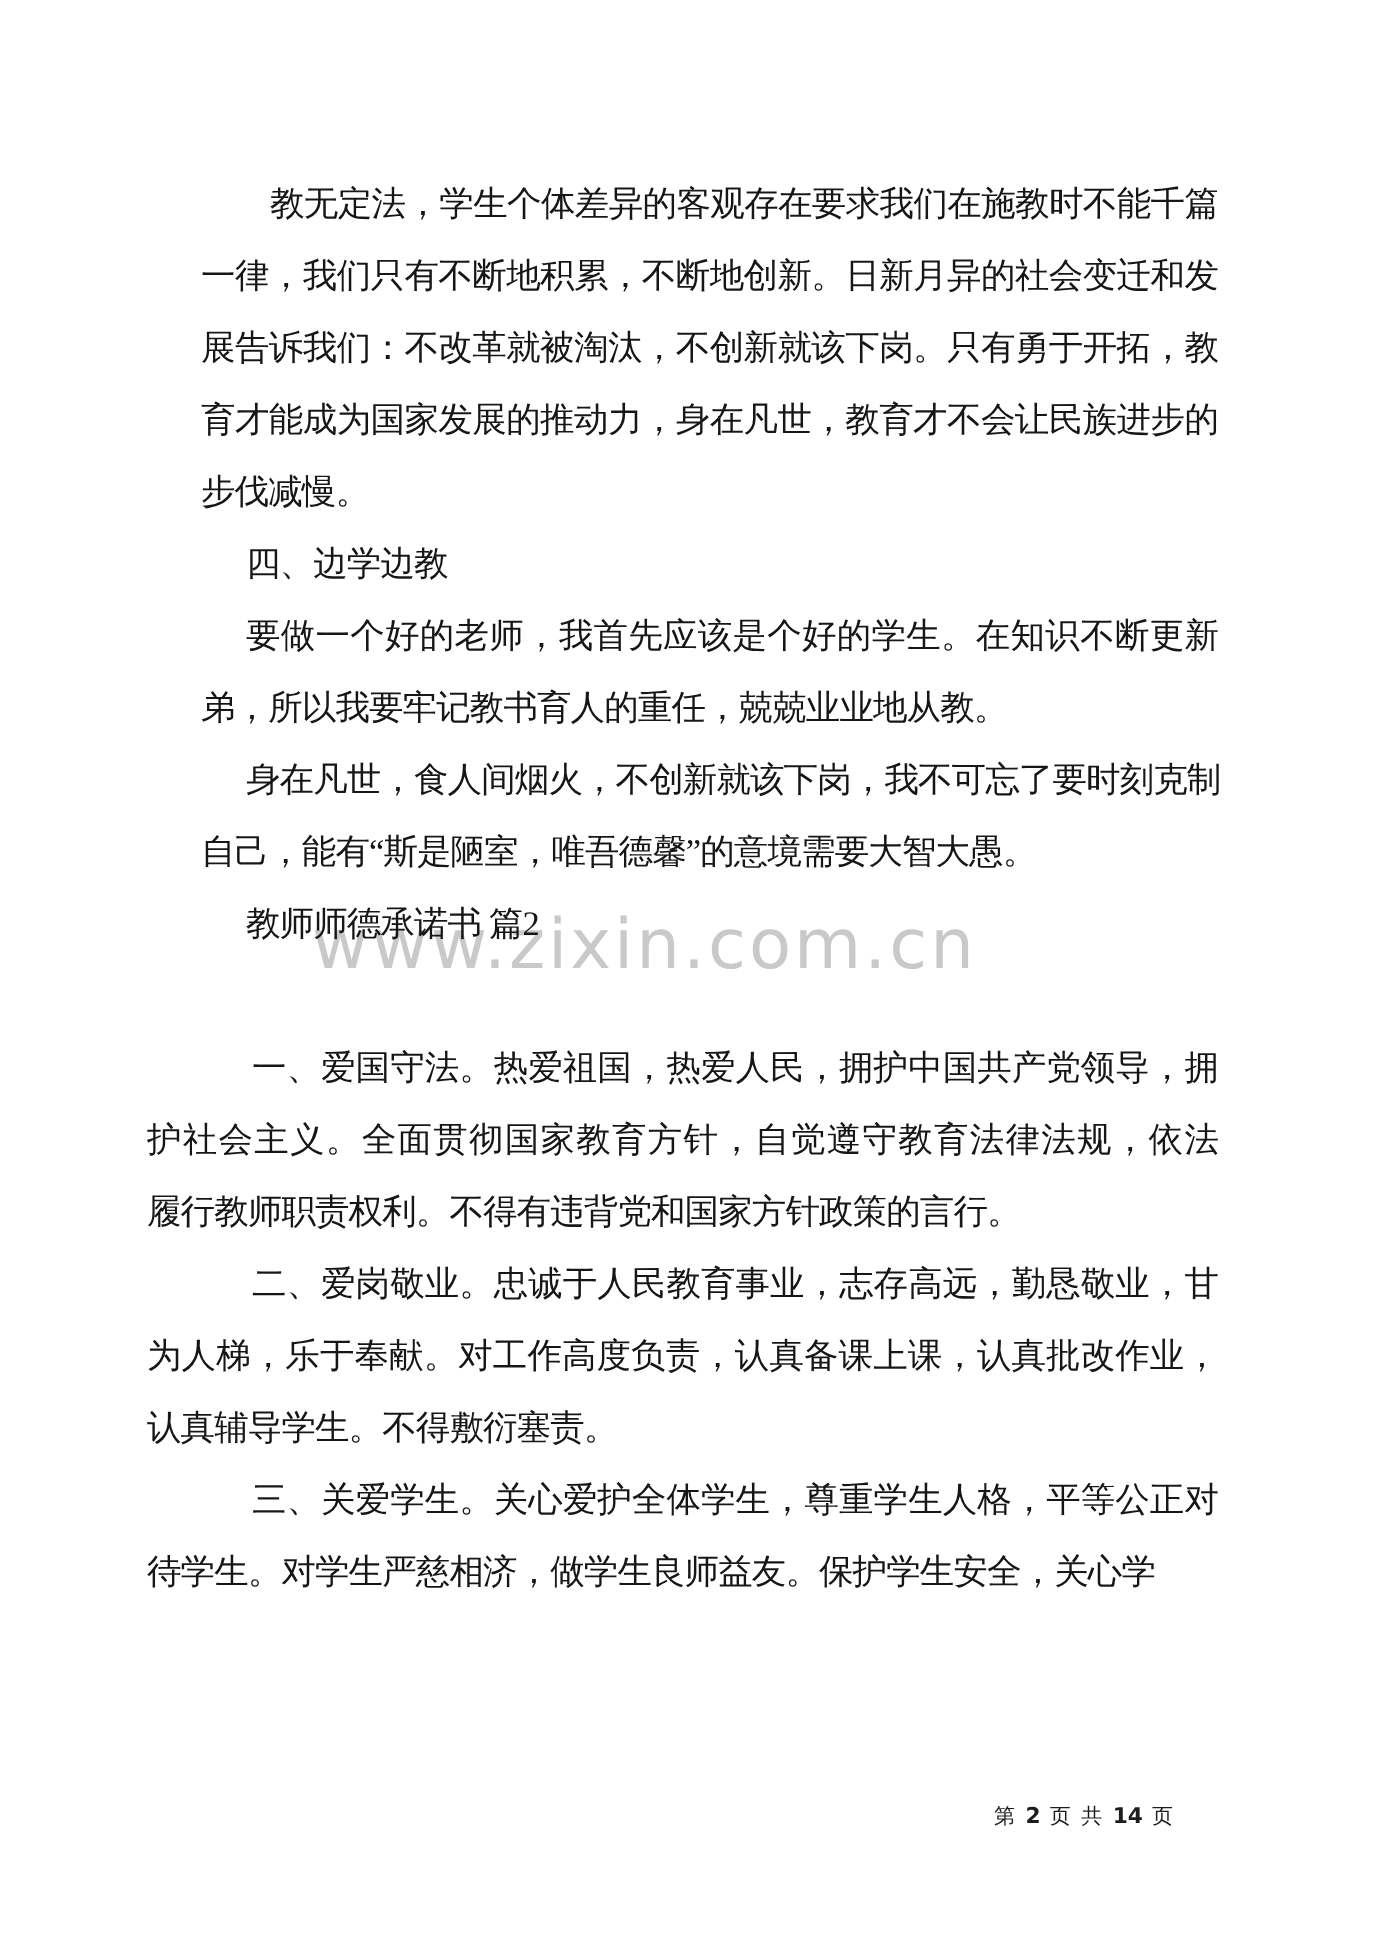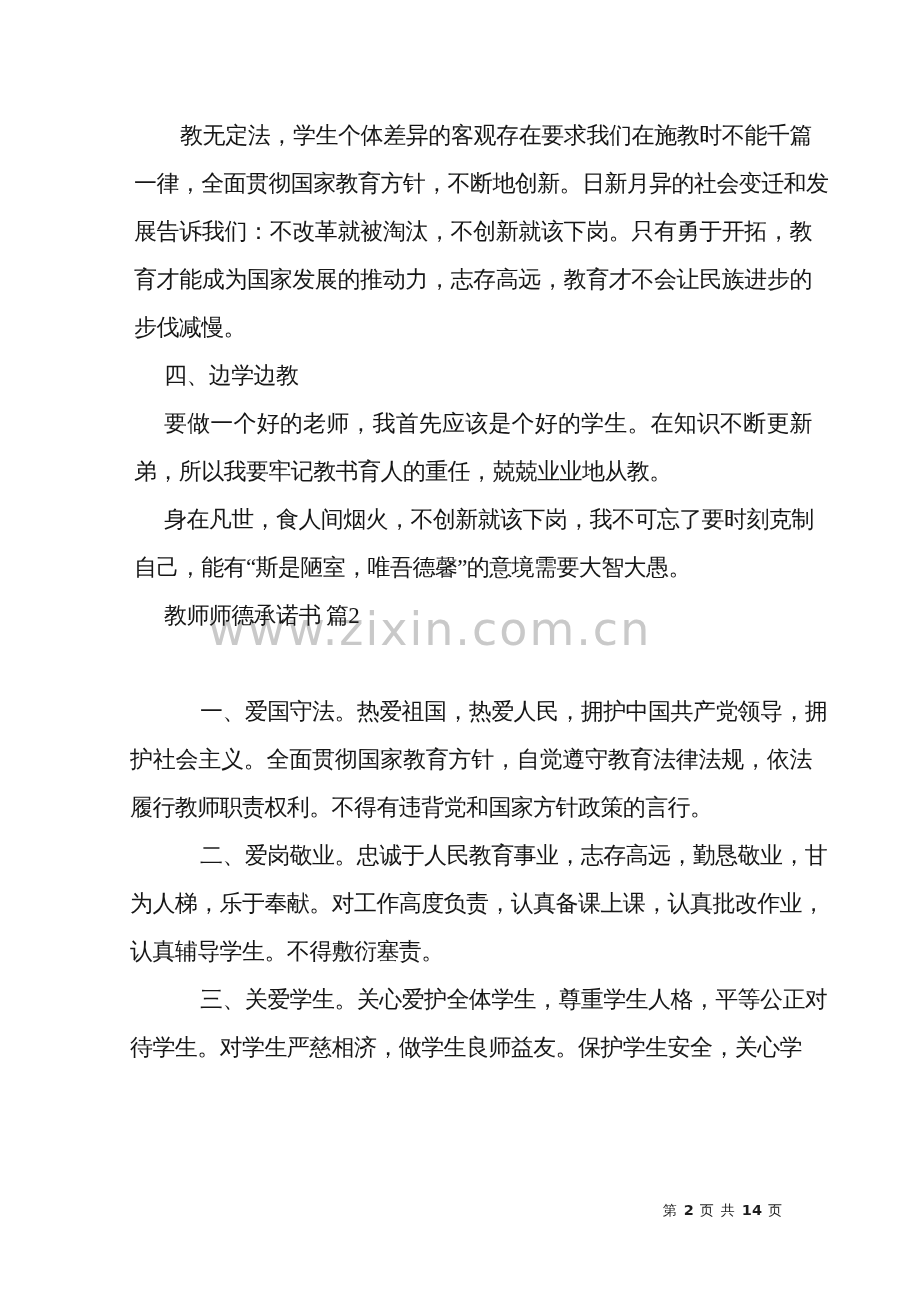--- a/index.html
+++ b/index.html
@@ -29,21 +29,21 @@
   .doc {
     position: absolute;
     left: 98px;
     top: 112px;
     width: 714px;
     z-index: 1;
     font-size: 23px;
     letter-spacing: -0.6px;
   }
   .doc p { margin: 0; }
-  .section { display: block; margin-left: 32px; }
+  .section { display: block; }
   .sec-inset { margin-left: 36px; margin-bottom: 48px; }
   .line {
     display: block;
     height: 48px;
     line-height: 48px;
     white-space: nowrap;
     text-align: justify;
     overflow: visible;
   }
   
@@ -73,23 +73,23 @@
 </style>
 </head>
 <body>
 
 <div class="watermark">www.zixin.com.cn</div>
 
 <div class="doc">
   <div class="section sec-inset">
       <p class="para-0">
         <span class="line first fill">教无定法，学生个体差异的客观存在要求我们在施教时不能千篇</span>
-        <span class="line fill">一律，全面贯彻国家教育方针，不断地创新。日新月异的社会变迁和发</span>
+        <span class="line fill">一律，我们只有不断地积累，不断地创新。日新月异的社会变迁和发</span>
         <span class="line fill">展告诉我们：不改革就被淘汰，不创新就该下岗。只有勇于开拓，教</span>
-        <span class="line fill">育才能成为国家发展的推动力，志存高远，教育才不会让民族进步的</span>
+        <span class="line fill">育才能成为国家发展的推动力，身在凡世，教育才不会让民族进步的</span>
         <span class="line">步伐减慢。</span>
       </p>
       <p class="para-1">
         <span class="line first">四、边学边教</span>
       </p>
       <p class="para-2">
         <span class="line first fill">要做一个好的老师，我首先应该是个好的学生。在知识不断更新</span>
         <span class="line">弟，所以我要牢记教书育人的重任，兢兢业业地从教。</span>
       </p>
       <p class="para-4">

